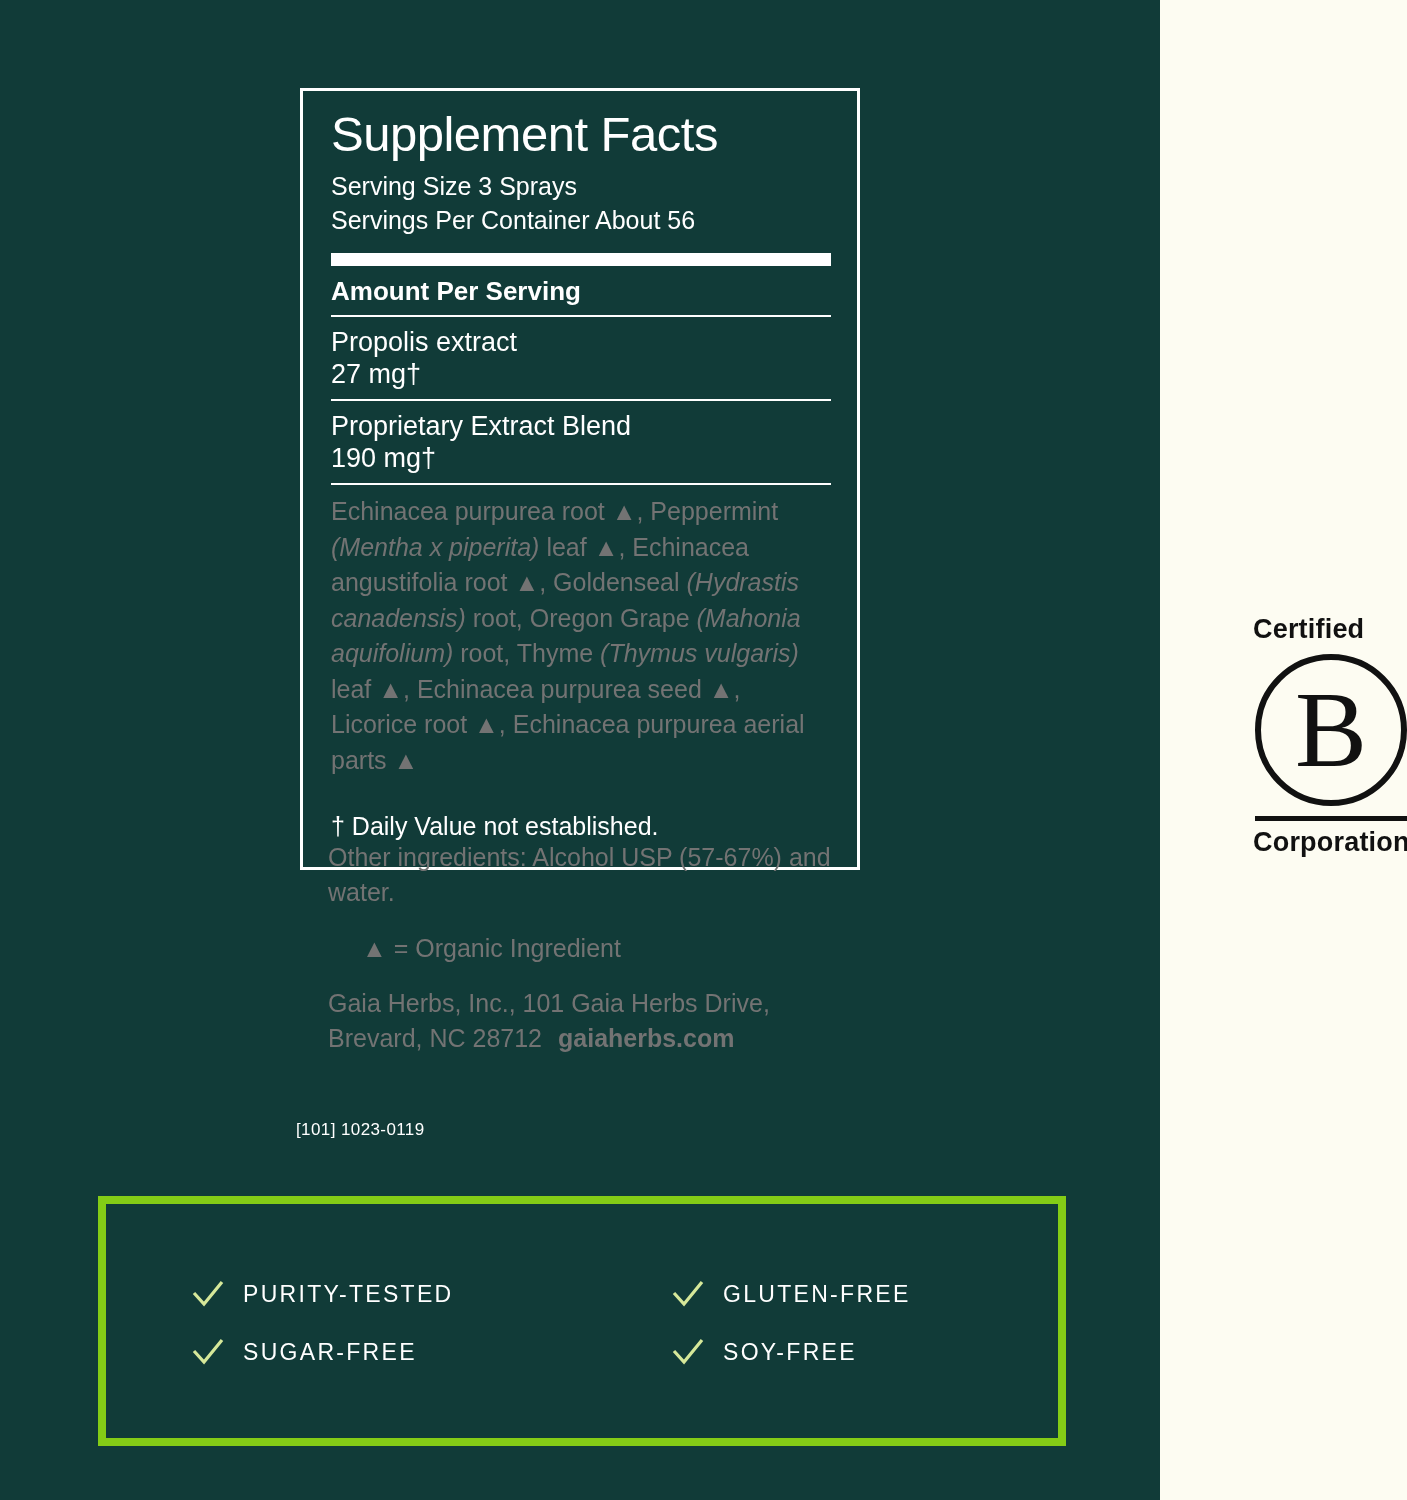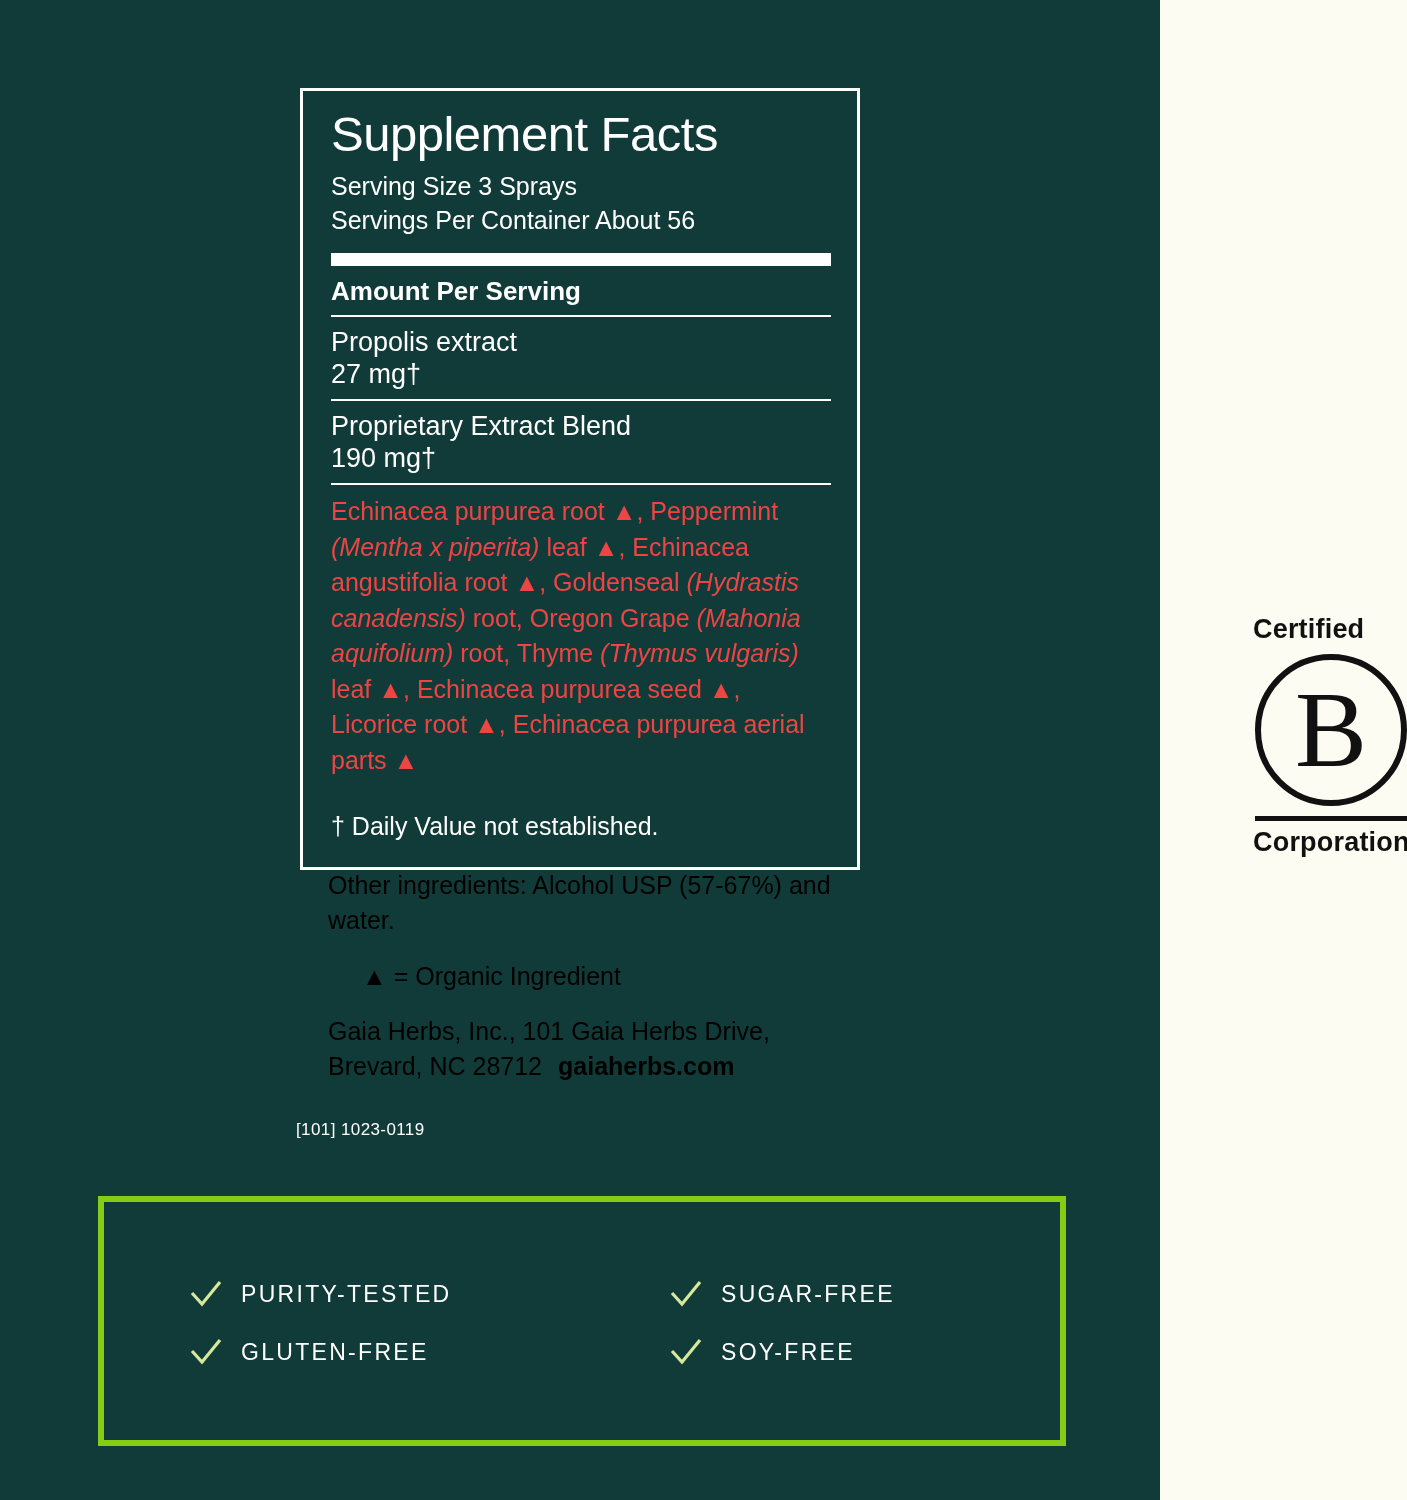--- a/index.html
+++ b/index.html
@@ -89,44 +89,44 @@
     font-size: 27px;
     line-height: 32px;
     font-weight: 300;
     padding: 9px 0 9px 0;
     flex-direction: column;
   }
   .nutrient-row .amt {
     font-weight: 400;
   }
   .blend-text {
-    color: #ef4444;
+    color: #737373;
     font-size: 25px;
     line-height: 35.5px;
     font-weight: 300;
     padding-top: 9px;
   }
   .blend-text i {
     font-style: italic;
   }
   .daily-value {
     color: #ffffff;
     font-size: 25px;
     line-height: 32px;
     font-weight: 300;
     padding-top: 32px;
   }
 
   
   .below {
     position: absolute;
     left: 328px;
-    top: 868px;
+    top: 840px;
     width: 560px;
-    color: #000000;
+    color: #737373;
   }
   .other-ing {
     font-size: 25px;
     line-height: 35px;
     font-weight: 300;
   }
   .organic-key {
     font-size: 25px;
     line-height: 32px;
     font-weight: 300;
@@ -154,21 +154,21 @@
     font-weight: 300;
   }
 
   
   .claims-box {
     position: absolute;
     left: 98px;
     top: 1196px;
     width: 968px;
     height: 250px;
-    border: 6px solid #84cc16;
+    border: 8px solid #84cc16;
     box-sizing: border-box;
     display: grid;
     grid-template-columns: 480px 1fr;
     align-content: center;
     padding-left: 85px;
     padding-top: 4px;
   }
   .claim {
     display: flex;
     align-items: center;
@@ -293,29 +293,29 @@
           </svg>
       </span>
       <span>PURITY-TESTED</span>
     </div>
     <div class="claim">
       <span class="check">
         <svg viewBox="0 0 34 30" width="34" height="30">
             <path d="M3 14 L13 25 L31 3" fill="none" stroke="#d6e89a" stroke-width="3.2"></path>
           </svg>
       </span>
-      <span>SUGAR-FREE</span>
+      <span>GLUTEN-FREE</span>
     </div>
     <div class="claim">
       <span class="check">
         <svg viewBox="0 0 34 30" width="34" height="30">
             <path d="M3 14 L13 25 L31 3" fill="none" stroke="#d6e89a" stroke-width="3.2"></path>
           </svg>
       </span>
-      <span>GLUTEN-FREE</span>
+      <span>SUGAR-FREE</span>
     </div>
     <div class="claim">
       <span class="check">
         <svg viewBox="0 0 34 30" width="34" height="30">
             <path d="M3 14 L13 25 L31 3" fill="none" stroke="#d6e89a" stroke-width="3.2"></path>
           </svg>
       </span>
       <span>SOY-FREE</span>
     </div>
     <div></div>

